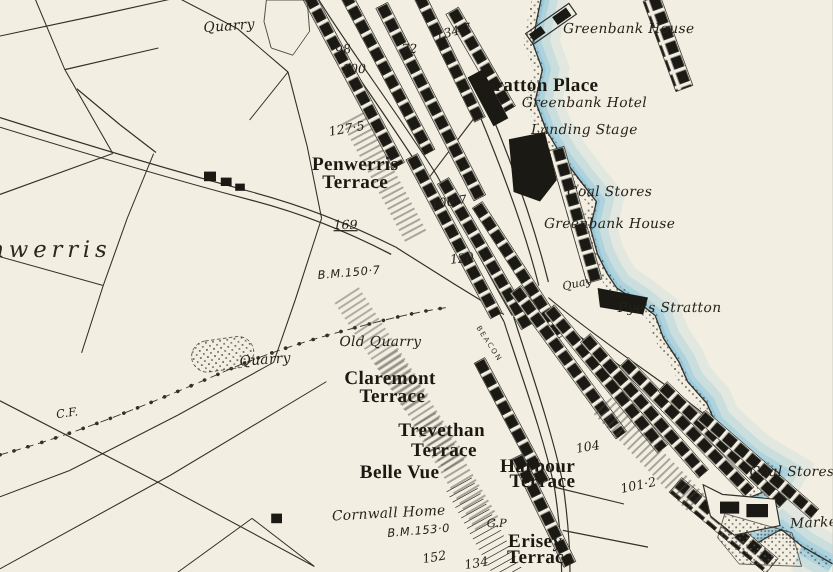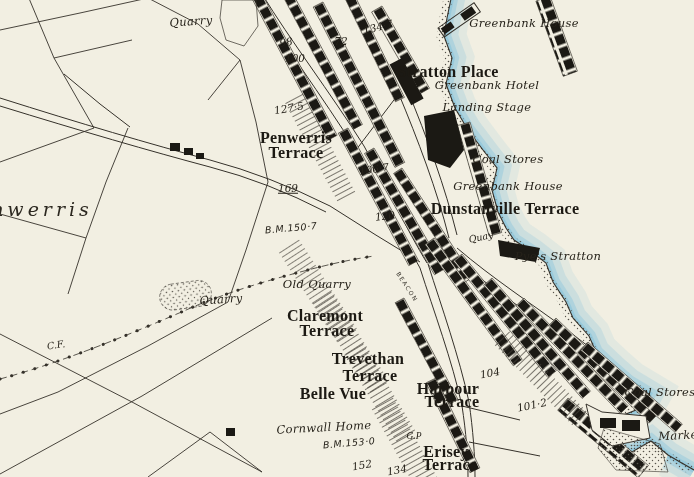--- a/index.html
+++ b/index.html
@@ -214,41 +214,40 @@
       <div class="lbl ital" style="left: 487px; top: 50px; transform: translate(-50%, -50%) rotate(0deg); margin-top: 36px;">Greenbank Hotel</div>
       <div class="lbl bold" style="left: 448px; top: 72px; transform: translate(-50%, -50%) rotate(0deg);">Stratton Place</div>
       <div class="lbl ital" style="left: 487px; top: 95px; transform: translate(-50%, -50%) rotate(0deg); margin-top: 13px;">Landing Stage</div>
       <div class="lbl num" style="left: 289px; top: 108px; transform: translate(-50%, -50%) rotate(-10deg);">127·5</div>
       <div class="lbl bold" style="left: 296px; top: 138px; transform: translate(-50%, -50%) rotate(0deg);">Penwerris</div>
       <div class="lbl bold" style="left: 296px; top: 153px; transform: translate(-50%, -50%) rotate(0deg);">Terrace</div>
       <div class="lbl ital" style="left: 508px; top: 160px; transform: translate(-50%, -50%) rotate(0deg);">Coal Stores</div>
       <div class="lbl num" style="left: 374px; top: 169px; transform: translate(-50%, -50%) rotate(-8deg);">106·7</div>
       <div class="lbl ital" style="left: 508px; top: 187px; transform: translate(-50%, -50%) rotate(0deg);">Greenbank House</div>
       <div class="lbl num" style="left: 288px; top: 188px; transform: translate(-50%, -50%) rotate(0deg); text-decoration: underline;">169</div>
-      <div class="lbl bold" style="left: 505px; top: 209px; transform: translate(-50%, -50%) rotate(0deg);">Dunstanville Terrace</div>
       <div class="lbl num" style="left: 385px; top: 216px; transform: translate(-50%, -50%) rotate(-6deg);">120</div>
       <div class="lbl bm" style="left: 291px; top: 228px; transform: translate(-50%, -50%) rotate(-5deg);">B.M.150·7</div>
       <div class="lbl ital-sm" style="left: 481px; top: 237px; transform: translate(-50%, -50%) rotate(-12deg);">Quay</div>
       <div class="lbl ital" style="left: 558px; top: 257px; transform: translate(-50%, -50%) rotate(0deg);">Pye's Stratton</div>
       <div class="lbl ital" style="left: 317px; top: 285px; transform: translate(-50%, -50%) rotate(0deg);">Old Quarry</div>
       <div class="lbl ital" style="left: 221px; top: 300px; transform: translate(-50%, -50%) rotate(-4deg);">Quarry</div>
       <div class="lbl street" style="left: 407px; top: 287px; transform: translate(-50%, -50%) rotate(57deg);">BEACON</div>
       <div class="lbl bold" style="left: 325px; top: 316px; transform: translate(-50%, -50%) rotate(0deg);">Claremont</div>
       <div class="lbl bold" style="left: 327px; top: 331px; transform: translate(-50%, -50%) rotate(0deg);">Terrace</div>
       <div class="lbl ital-sm" style="left: 56px; top: 345px; transform: translate(-50%, -50%) rotate(-8deg);">C.F.</div>
       <div class="lbl bold" style="left: 368px; top: 359px; transform: translate(-50%, -50%) rotate(0deg);">Trevethan</div>
       <div class="lbl bold" style="left: 370px; top: 376px; transform: translate(-50%, -50%) rotate(0deg);">Terrace</div>
       <div class="lbl num" style="left: 490px; top: 373px; transform: translate(-50%, -50%) rotate(-10deg);">104</div>
       <div class="lbl bold" style="left: 333px; top: 394px; transform: translate(-50%, -50%) rotate(0deg);">Belle Vue</div>
       <div class="lbl bold" style="left: 448px; top: 389px; transform: translate(-50%, -50%) rotate(0deg);">Harbour</div>
       <div class="lbl bold" style="left: 452px; top: 402px; transform: translate(-50%, -50%) rotate(0deg);">Terrace</div>
       <div class="lbl ital" style="left: 660px; top: 393px; transform: translate(-50%, -50%) rotate(0deg);">Coal Stores</div>
       <div class="lbl num" style="left: 532px; top: 405px; transform: translate(-50%, -50%) rotate(-12deg);">101·2</div>
       <div class="lbl ital" style="left: 324px; top: 428px; transform: translate(-50%, -50%) rotate(-3deg);">Cornwall Home</div>
-      <div class="lbl ital-sm" style="left: 414px; top: 437px; transform: translate(-50%, -50%) rotate(0deg); font-family: Liberation Serif, serif;">G.P</div>
+      <div class="lbl ital-sm" style="left: 414px; top: 437px; transform: translate(-50%, -50%) rotate(0deg);">G.P</div>
       <div class="lbl bm" style="left: 349px; top: 443px; transform: translate(-50%, -50%) rotate(-5deg);">B.M.153·0</div>
       <div class="lbl bold" style="left: 446px; top: 452px; transform: translate(-50%, -50%) rotate(0deg);">Erisey</div>
       <div class="lbl bold" style="left: 450px; top: 465px; transform: translate(-50%, -50%) rotate(0deg);">Terrace</div>
       <div class="lbl num" style="left: 362px; top: 465px; transform: translate(-50%, -50%) rotate(-10deg);">152</div>
       <div class="lbl num" style="left: 397px; top: 470px; transform: translate(-50%, -50%) rotate(-10deg);">134</div>
       <div class="lbl district" style="left: 42px; top: 209px; transform: translate(-50%, -50%) rotate(0deg);">nwerris</div>
       <div class="lbl ital" style="left: 678px; top: 436px; transform: translate(-50%, -50%) rotate(-3deg);">Marke</div>
     </div>
 </div>
 

